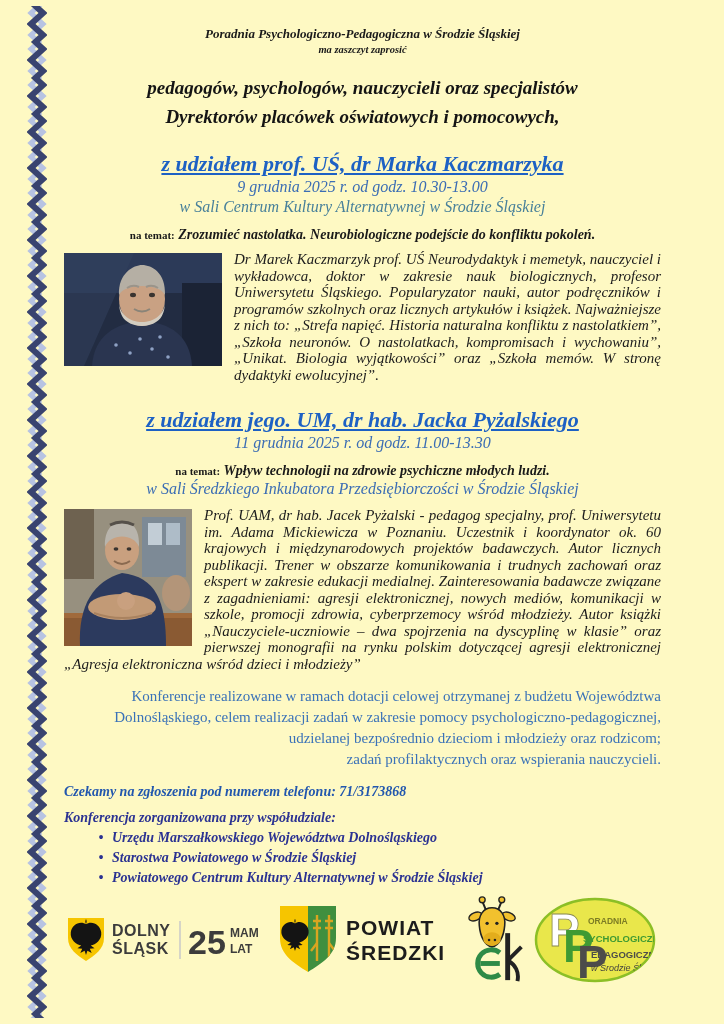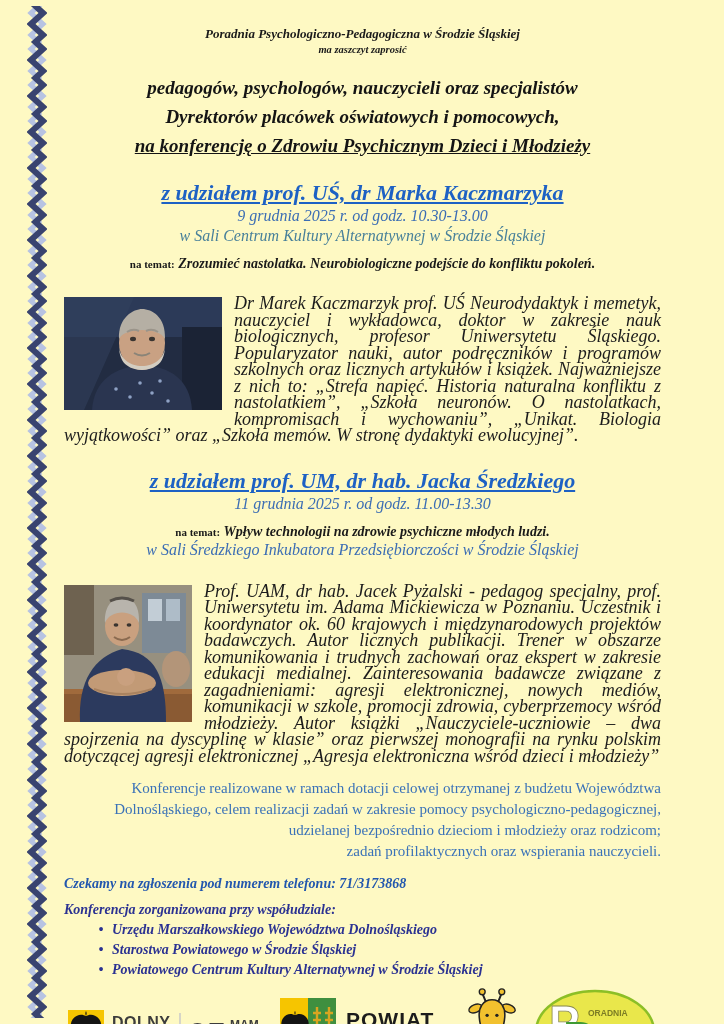--- a/index.html
+++ b/index.html
@@ -14,21 +14,21 @@
   .tagline{font-size:10.5px;font-weight:bold;font-style:italic;margin-top:2px;}
   .invite{margin-top:18px;font-size:19px;font-weight:bold;font-style:italic;line-height:29px;color:#141414;}
   .underline{text-decoration:underline;}
   .s-head{margin-top:20px;font-size:22px;font-weight:bold;font-style:italic;color:#1d61c4;}
   .s-head span{text-decoration:underline;}
   .s-date{font-size:16px;font-style:italic;color:#3b6db4;line-height:20px;}
   .s-venue1{font-size:16px;font-style:italic;color:#48809a;line-height:20px;}
   .s-venue2{font-size:16px;font-style:italic;color:#3b6db4;line-height:20px;}
   .topic{margin-top:10px;font-size:14px;font-weight:bold;font-style:italic;}
   .topic .lbl{font-size:11px;font-style:normal;}
-  .bio{margin-top:23px;font-size:18px;font-style:italic;text-align:justify;line-height:16.5px;color:#1c1c1c;}
+  .bio{margin-top:8px;font-size:15px;font-style:italic;text-align:justify;line-height:16.5px;color:#1c1c1c;}
   .bio p{margin:0;}
   .photo{float:left;margin:2px 12px 3px 0;display:block;}
   .clearfix::after{content:"";display:block;clear:both;}
   .funding{margin-top:14px;font-size:15px;line-height:21px;text-align:right;color:#3a72b8;}
   .contact{margin-top:14px;font-size:14px;font-weight:bold;font-style:italic;color:#2257ae;}
   .organizers{margin-top:10px;font-size:14px;font-weight:bold;font-style:italic;color:#2b3292;}
   .org-item{display:flex;margin-top:4px;}
   .org-bullet{width:22px;margin-left:26px;text-align:center;flex:0 0 auto;}
   .org-text{max-width:430px;text-align:justify;}
   .logos{margin-top:8px;display:flex;align-items:center;justify-content:space-between;padding-right:2px;}
@@ -50,21 +50,20 @@
   </svg>
 
   <div class="content">
 
     <div class="center org-line">Poradnia Psychologiczno-Pedagogiczna w Środzie Śląskiej</div>
     <div class="center tagline">ma zaszczyt zaprosić</div>
 
     <div class="center invite">
       <div>pedagogów, psychologów, nauczycieli oraz specjalistów</div>
       <div>Dyrektorów placówek oświatowych i pomocowych,</div>
-      <div class="underline">na konferencję o Zdrowiu Psychicznym Dzieci i Młodzieży</div>
     </div>
 
     <div class="center s-head"><span>z udziałem prof. UŚ, dr Marka Kaczmarzyka</span></div>
     <div class="center s-date">9 grudnia 2025 r. od godz. 10.30-13.00</div>
     <div class="center s-venue1">w Sali Centrum Kultury Alternatywnej w Środzie Śląskiej</div>
     <div class="center topic">
       <span class="lbl">na temat:</span>
       <span>Zrozumieć nastolatka. Neurobiologiczne podejście do konfliktu pokoleń.</span>
     </div>
 
@@ -89,21 +88,21 @@
           <ellipse cx="69" cy="42" rx="3" ry="2.2" fill="#3a3430"></ellipse>
           <ellipse cx="88" cy="42" rx="3" ry="2.2" fill="#3a3430"></ellipse>
           <path d="M63,35 q6,-4 12,-1" stroke="#9a948a" stroke-width="2" fill="none"></path>
           <path d="M82,34 q6,-3 12,1" stroke="#9a948a" stroke-width="2" fill="none"></path>
           <path d="M70,56 q8,5 16,0" stroke="#8a8478" stroke-width="2" fill="none"></path>
         </g>
       </svg>
       <p>Dr Marek Kaczmarzyk prof. UŚ Neurodydaktyk i memetyk, nauczyciel i wykładowca, doktor w zakresie nauk biologicznych, profesor Uniwersytetu Śląskiego. Popularyzator nauki, autor podręczników i programów szkolnych oraz licznych artykułów i książek. Najważniejsze z nich to: „Strefa napięć. Historia naturalna konfliktu z nastolatkiem”, „Szkoła neuronów. O nastolatkach, kompromisach i wychowaniu”, „Unikat. Biologia wyjątkowości” oraz „Szkoła memów. W stronę dydaktyki ewolucyjnej”.</p>
     </div>
 
-    <div class="center s-head" style="margin-top:24px;"><span>z udziałem prof. UM, dr hab. Jacka Średzkiego</span></div>
+    <div class="center s-head" style="margin-top:24px;"><span>z udziałem jego. UM, dr hab. Jacka Pyżalskiego</span></div>
     <div class="center s-date">11 grudnia 2025 r. od godz. 11.00-13.30</div>
     <div class="center topic">
       <span class="lbl">na temat:</span>
       <span>Wpływ technologii na zdrowie psychiczne młodych ludzi.</span>
     </div>
     <div class="center s-venue2">w Sali Średzkiego Inkubatora Przedsiębiorczości w Środzie Śląskiej</div>
 
     <div class="bio clearfix">
 
       <svg class="photo" width="128" height="137" viewBox="0 0 128 137">

